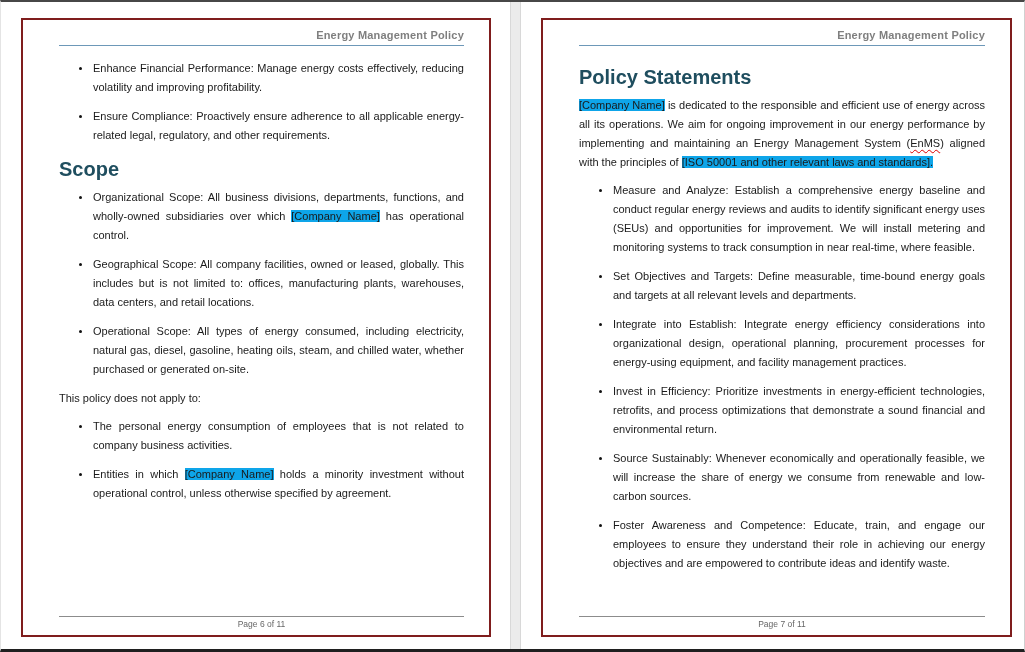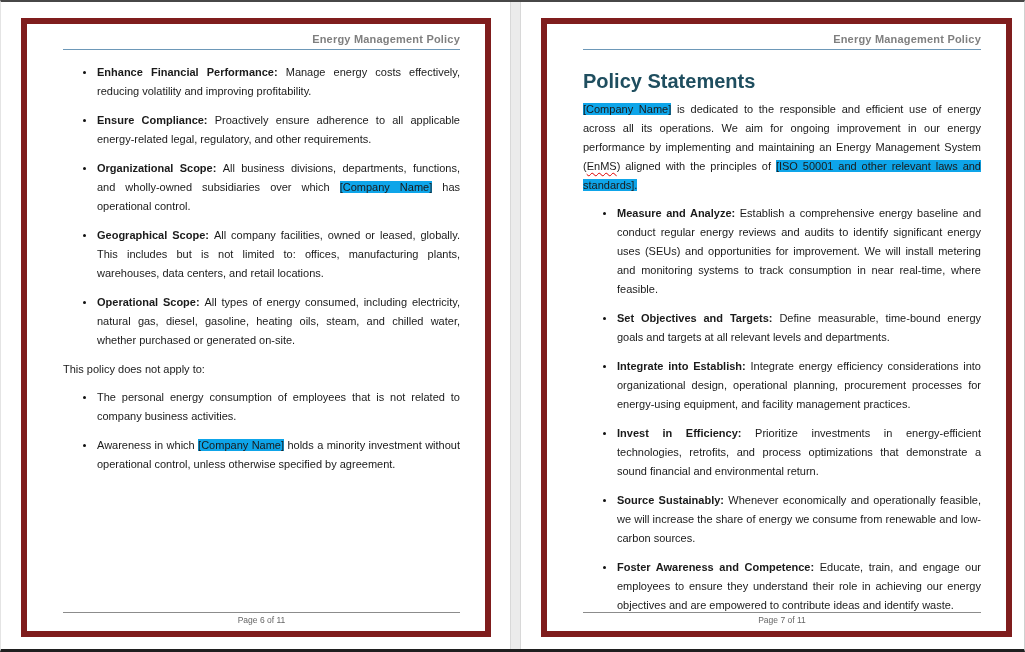--- a/index.html
+++ b/index.html
@@ -27,21 +27,21 @@
     border-left: 1px solid #d8d8d8;
     border-right: 1px solid #d8d8d8;
     box-sizing: border-box;
   }
   .page {
     position: absolute;
     top: 16px;
     width: 470px;
     height: 619px;
     background: #ffffff;
-    border: 6px solid #7f1d1d;
+    border: 2px solid #7f1d1d;
     box-sizing: border-box;
   }
   .page-left  { left: 20px;  }
   .page-right { left: 540px; width: 471px; }
 
   .page-header {
     margin: 9px 25px 0 36px;
     border-bottom: 1px solid #6d98b8;
     padding-bottom: 4px;
     text-align: right;
@@ -73,21 +73,21 @@
     margin: 0 0 5px 0;
     padding: 0 0 0 33px;
     list-style: disc outside;
   }
   .content li {
     margin: 0 0 10px 0;
     padding-left: 1px;
   }
   .content li::marker { font-size: 10px; color: #111; }
 
-  .bold { font-weight: bold; }
+  .bold { font-weight: normal; }
   .hl   { background: #0ea5e9; }
   .squiggle {
     text-decoration: underline wavy #dd0000 1px;
     text-underline-offset: 2px;
   }
 
   .page-footer {
     position: absolute;
     left: 36px;
     right: 25px;
@@ -105,29 +105,30 @@
 
 <div class="page page-left">
   <div class="page-header">
     <div class="page-header-title">Energy Management Policy</div>
   </div>
   <div class="content">
       <ul>
         <li><span class="bold">Enhance Financial Performance: </span><span>Manage energy costs effectively, reducing volatility and improving profitability.</span></li>
         <li><span class="bold">Ensure Compliance: </span><span>Proactively ensure adherence to all applicable energy-related legal, regulatory, and other requirements.</span></li>
       </ul>
+      <h2>Scope</h2>
       <ul>
         <li><span class="bold">Organizational Scope: </span><span>All business divisions, departments, functions, and wholly-owned subsidiaries over which </span><span class="hl">[Company Name]</span><span> has operational control.</span></li>
         <li><span class="bold">Geographical Scope: </span><span>All company facilities, owned or leased, globally. This includes but is not limited to: offices, manufacturing plants, warehouses, data centers, and retail locations.</span></li>
         <li><span class="bold">Operational Scope: </span><span>All types of energy consumed, including electricity, natural gas, diesel, gasoline, heating oils, steam, and chilled water, whether purchased or generated on-site.</span></li>
       </ul>
       <p><span>This policy does not apply to:</span></p>
       <ul>
         <li><span>The personal energy consumption of employees that is not related to company business activities.</span></li>
-        <li><span>Awareness in which </span><span class="hl">[Company Name]</span><span> holds a minority investment without operational control, unless otherwise specified by agreement.</span></li>
+        <li><span>Entities in which </span><span class="hl">[Company Name]</span><span> holds a minority investment without operational control, unless otherwise specified by agreement.</span></li>
       </ul>
     </div>
   <div class="page-footer">
     <span>Page 6 of 11</span>
   </div>
 </div>
 
 <div class="divider"></div>
 
 <div class="page page-right">

